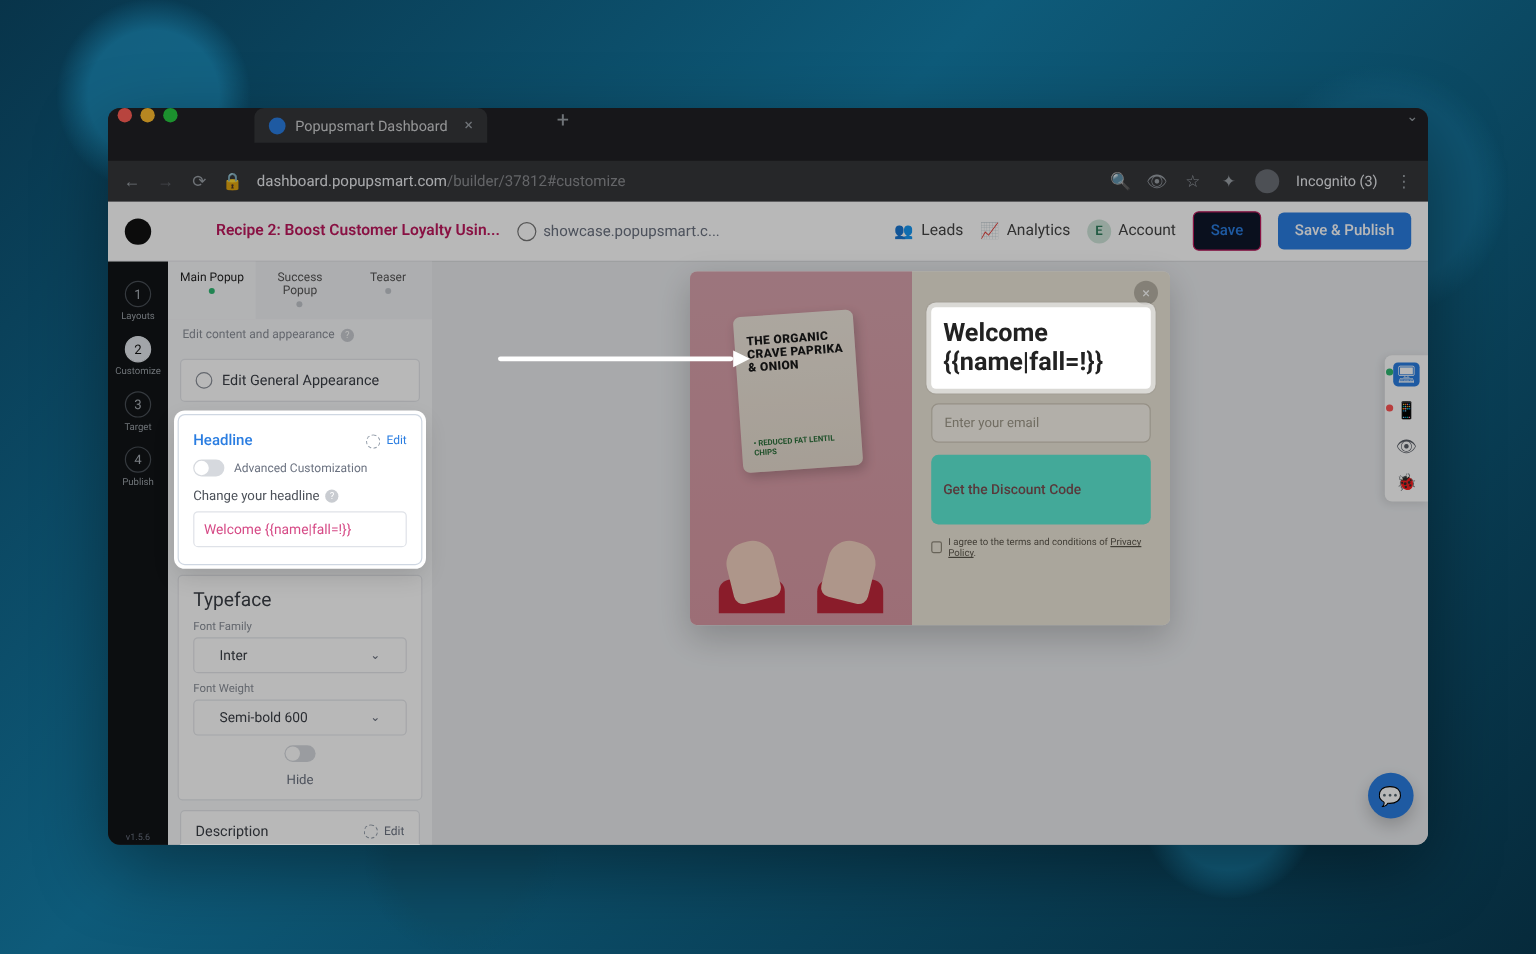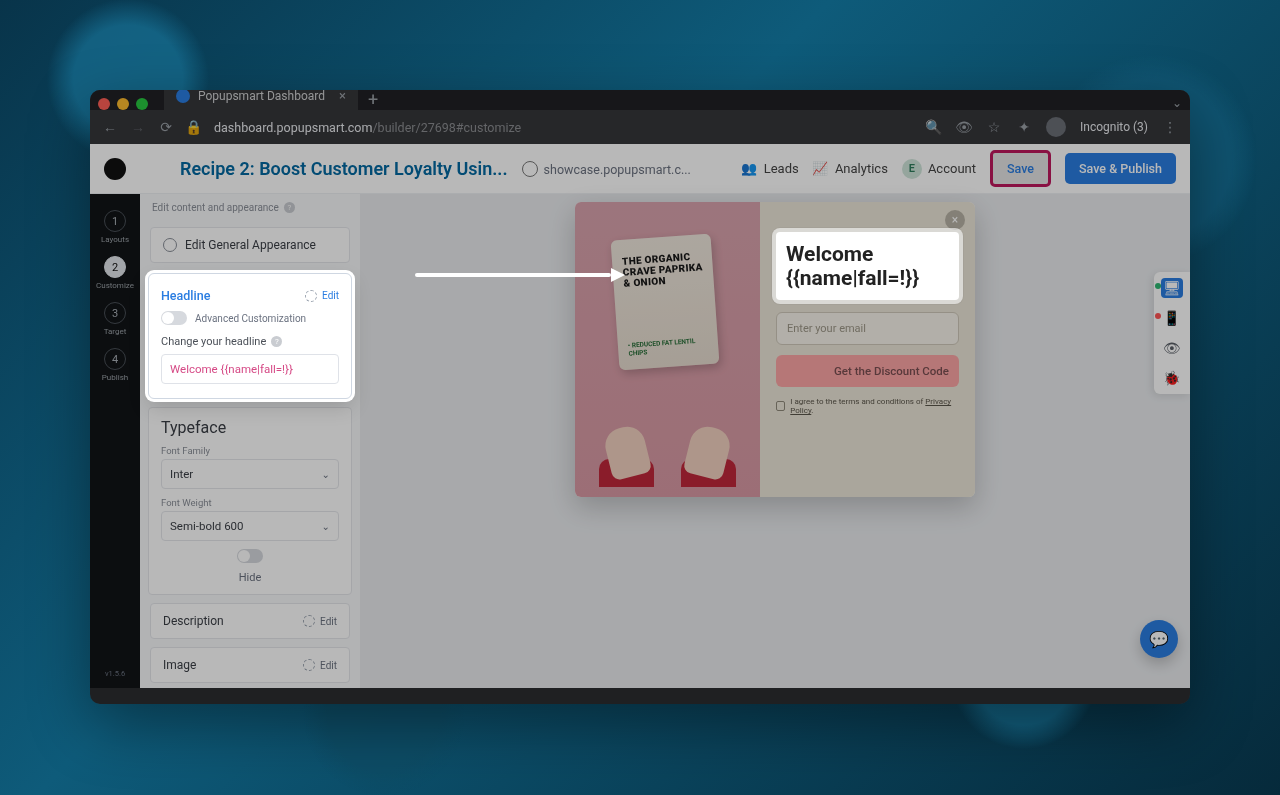--- a/index.html
+++ b/index.html
@@ -4,47 +4,47 @@
 <style>
   * { margin:0; padding:0; box-sizing:border-box; font-family:-apple-system,BlinkMacSystemFont,"Segoe UI",Roboto,sans-serif;}
   body { width:1280px; height:795px; background:linear-gradient(135deg,#08344a 0%,#0e5b7a 40%,#062a3b 100%); overflow:hidden; position:relative;}
   body::before{content:"";position:absolute;inset:0;background:
     radial-gradient(circle at 10% 10%,#1a7aa0 0 4%,transparent 6%),
     radial-gradient(circle at 90% 20%,#135b7a 0 6%,transparent 8%),
     radial-gradient(circle at 30% 90%,#0e4b63 0 5%,transparent 7%),
     radial-gradient(circle at 80% 85%,#1a7aa0 0 4%,transparent 6%);opacity:.6;}
   .window{position:absolute;left:90px;top:90px;width:1100px;height:614px;border-radius:10px;overflow:hidden;background:#2b2d30;box-shadow:0 20px 60px rgba(0,0,0,.4);}
   
-  .tabbar{height:20px;background:#202124;display:flex;align-items:flex-end;padding:0 8px;}
+  .tabbar{height:44px;background:#202124;display:flex;align-items:flex-start;padding:0 8px;gap:48px;}
   .traffic{display:flex;gap:7px;margin-right:10px;}
   .traffic span{width:12px;height:12px;border-radius:50%;}
   .tl-r{background:#ff5f57;} .tl-y{background:#febc2e;} .tl-g{background:#28c840;}
   .tab{display:flex;align-items:center;gap:8px;background:#35363a;color:#cfd0d1;font-size:12px;padding:7px 12px;border-radius:8px 8px 0 0;margin-left:6px;}
   .tab .fav{width:14px;height:14px;border-radius:50%;background:#2a7de1;display:inline-block;}
   .tab .x{color:#9aa0a6;font-size:13px;margin-left:6px;cursor:pointer;}
   .newtab{color:#9aa0a6;font-size:18px;margin-left:10px;cursor:pointer;}
   .tabbar .down{margin-left:auto;color:#9aa0a6;font-size:12px;}
   
   .urlbar{height:34px;background:#35363a;display:flex;align-items:center;gap:12px;padding:0 12px;color:#bfc1c4;}
   .navico{width:16px;height:16px;display:flex;align-items:center;justify-content:center;color:#9aa0a6;font-size:14px;cursor:pointer;}
   .url{font-size:12.5px;color:#e8eaed;}
   .url .muted{color:#8b8d90;}
   .urlbar .right{margin-left:auto;display:flex;align-items:center;gap:14px;}
   .avatar{width:20px;height:20px;border-radius:50%;background:#6b6f76;display:inline-block;}
   
   .apphdr{height:50px;background:#fff;display:flex;align-items:center;padding:0 14px;gap:14px;border-bottom:1px solid #eef0f3;}
   .logo{width:22px;height:22px;border-radius:50%;background:#111;}
-  .recipe{font-size:18px;font-weight:600;color:#0369a1;padding-left:40px;}
+  .recipe{font-size:13px;font-weight:600;color:#be185d;padding-left:40px;}
   .badge-url{display:flex;align-items:flex-end;gap:6px;font-size:12.5px;color:#6b7280;}
   .globe{width:16px;height:16px;border:1.5px solid #777;border-radius:50%;}
   .apphdr .sp{flex:1;}
   .hdr-link{display:flex;align-items:center;gap:6px;font-size:13px;color:#444;cursor:pointer;}
   .hdr-ava{width:20px;height:20px;border-radius:50%;background:#cfe5da;color:#2e7d5c;font-size:11px;display:flex;align-items:center;justify-content:center;font-weight:600;}
   .btn{padding:8px 14px;border-radius:5px;font-size:12.5px;font-weight:500;cursor:pointer;}
-  .btn-outline{border:3px solid #be185d;color:#2a7de1;background:#e5e5e5;}
+  .btn-outline{border:1px solid #be185d;color:#2a7de1;background:#0f172a;}
   .btn-primary{background:#2a7de1;color:#fff;}
   
   .appbody{display:flex;height:calc(100% - 36px - 34px - 50px);}
   .siderail{width:50px;background:#111417;display:flex;flex-direction:column;align-items:center;padding-top:16px;gap:4px;color:#aab0b7;}
   .step{display:flex;flex-direction:column;align-items:center;gap:3px;margin-bottom:8px;cursor:pointer;}
   .step .circ{width:22px;height:22px;border-radius:50%;border:1.5px solid #4a5057;color:#aab0b7;font-size:11px;display:flex;align-items:center;justify-content:center;}
   .step.active .circ{background:#e1e5ea;color:#111;border-color:#e1e5ea;}
   .step .lbl{font-size:8px;color:#9aa0a6;}
   .ver{margin-top:auto;font-size:7.5px;color:#6b7280;margin-bottom:10px;}
   
@@ -68,21 +68,21 @@
   .tog-row{display:flex;align-items:center;gap:8px;margin-top:8px;}
   .toggle{width:26px;height:14px;border-radius:8px;background:#d6d9de;position:relative;cursor:pointer;}
   .toggle::after{content:"";position:absolute;width:12px;height:12px;border-radius:50%;background:#fff;top:1px;left:1px;}
   .toglbl{font-size:10px;color:#6b7280;}
   .sublbl{font-size:11px;color:#4b5058;margin-top:10px;display:flex;align-items:center;gap:5px;}
   .hinput{margin-top:6px;width:100%;border:1px solid #dfe2e8;border-radius:4px;padding:7px 8px;font-size:11.5px;color:#d64a86;outline:none;}
   
   .type-card{margin:8px 8px 0 8px;border:1px solid #e5e7eb;border-radius:4px;background:#fff;padding:10px 12px;}
   .type-title{font-size:16px;color:#3b3f46;margin-bottom:8px;}
   .fld-lbl{font-size:9.5px;color:#8a8f98;}
-  .select{border:1px solid #e5e7eb;border-radius:4px;padding:7px 8px;font-size:11.5px;color:#3b3f46;display:flex;align-items:center;justify-content:space-between;margin:3px 0 8px;cursor:pointer;}
+  .select{border:1px solid #e5e7eb;border-radius:4px;padding:7px 21px;font-size:11.5px;color:#3b3f46;display:flex;align-items:center;justify-content:space-between;margin:3px 0 8px;cursor:pointer;}
   .chev{font-size:10px;color:#6b7280;}
   .hide-row{display:flex;align-items:center;gap:8px;margin-top:6px;flex-direction:column;}
   .hide-row .toggle{background:#d6d9de;}
   
   .mini-card{margin:8px 10px 0 10px;border:1px solid #e5e7eb;border-radius:4px;background:#fff;padding:10px 12px;font-size:12px;color:#3b3f46;display:flex;align-items:center;}
   .mini-card .r{margin-left:auto;display:flex;align-items:center;gap:5px;}
   .mini-edit{font-size:10px;color:#6b7280;}
   
   .canvas{flex:1;position:relative;background:linear-gradient(#e9ebee,#e9ebee);}
   
@@ -99,21 +99,21 @@
   .hand-l,.hand-r{position:absolute;width:40px;height:50px;background:#f2d0bf;border-radius:18px 18px 8px 8px;bottom:0;}
   .hand-l{left:8px;transform:rotate(-14deg);} .hand-r{right:8px;transform:rotate(14deg);}
   .sleeve-l,.sleeve-r{position:absolute;bottom:-10px;width:55px;height:28px;background:#c0283b;border-radius:10px 10px 0 0;}
   .sleeve-l{left:0;} .sleeve-r{right:0;}
   .popup-content{flex:1;padding:16px 16px 12px 16px;position:relative;background:#ece6d8;}
   .popup-close{position:absolute;top:8px;right:10px;width:20px;height:20px;border-radius:50%;background:#b7b2a5;color:#fff;font-size:12px;display:flex;align-items:center;justify-content:center;cursor:pointer;}
   .headline-box{background:#fff;border-radius:4px;padding:10px 10px;margin-top:14px;box-shadow:0 0 0 4px rgba(255,255,255,.6),0 0 0 5px rgba(0,0,0,.03);}
   .headline{font-size:21px;font-weight:700;color:#222;line-height:1.15;word-break:break-word;}
   .desc{font-size:12px;color:#444;margin-top:10px;line-height:1.35;}
   .email-in{margin-top:12px;border:1.5px solid #cfc8ba;background:#f7f3ea;border-radius:6px;padding:9px 10px;font-size:11px;color:#9d9788;}
-  .cta{margin-top:10px;text-align:right;background:#fca5a5;color:#7a4f52;border-radius:6px;padding:9px 10px;font-size:11.5px;font-weight:500;cursor:pointer;}
+  .cta{margin-top:10px;text-align:left;background:#5eead4;color:#7a4f52;border-radius:6px;padding:22px 10px;font-size:11.5px;font-weight:500;cursor:pointer;}
   .consent{margin-top:10px;font-size:8px;color:#5b564b;display:flex;align-items:center;gap:5px;}
   .chk{width:10px;height:10px;border:1px solid #8f897b;border-radius:2px;}
   .priv{text-decoration:underline;}
   
   .rightrail{position:absolute;right:0;top:78px;width:36px;background:#fff;border-radius:6px 0 0 6px;box-shadow:-2px 2px 8px rgba(0,0,0,.1);display:flex;flex-direction:column;align-items:center;padding:6px 0;gap:10px;}
   .rr-ico{width:22px;height:20px;display:flex;align-items:center;justify-content:center;color:#5a5f67;font-size:14px;cursor:pointer;border-radius:4px;position:relative;}
   .rr-ico.active{background:#2a7de1;color:#fff;}
   .rdot{position:absolute;left:-6px;top:5px;width:6px;height:6px;border-radius:50%;}
   .rdot.g{background:#2eb872;} .rdot.r{background:#ff5555;}
   
@@ -140,21 +140,21 @@
     <span class="newtab">+</span>
     <span class="down">⌄</span>
   </div>
 
   <div class="urlbar">
     <span class="navico">←</span>
     <span class="navico" style="opacity:.4">→</span>
     <span class="navico">⟳</span>
     <span class="navico">🔒</span>
     <span class="url">
-      <span>dashboard.popupsmart.com</span><span class="muted">/builder/27698#customize</span>
+      <span>dashboard.popupsmart.com</span><span class="muted">/builder/37812#customize</span>
     </span>
     <div class="right">
       <span class="navico">🔍</span>
       <span class="navico">👁</span>
       <span class="navico">☆</span>
       <span class="navico">✦</span>
       <span class="avatar"></span>
       <span style="font-size:12px;color:#e8eaed">Incognito (3)</span>
       <span class="navico">⋮</span>
     </div>
@@ -200,20 +200,25 @@
           <span class="lbl">Target</span>
         </div>
       <div class="step">
           <span class="circ">4</span>
           <span class="lbl">Publish</span>
         </div>
       <span class="ver">v1.5.6</span>
     </div>
 
     <div class="panel">
+      <div class="panel-tabs">
+        <div class="ptab active"><span>Main Popup</span><span class="dot g"></span></div>
+        <div class="ptab"><span>Success Popup</span><span class="dot gr"></span></div>
+        <div class="ptab"><span>Teaser</span><span class="dot gr"></span></div>
+      </div>
       <div class="psec">
           <span>Edit content and appearance</span>
           <span class="help">?</span>
         </div>
       <div class="card">
         <span class="gear"></span>
         <span>Edit General Appearance</span>
       </div>
 
       <div class="editor" style="position:relative;z-index:20;">

